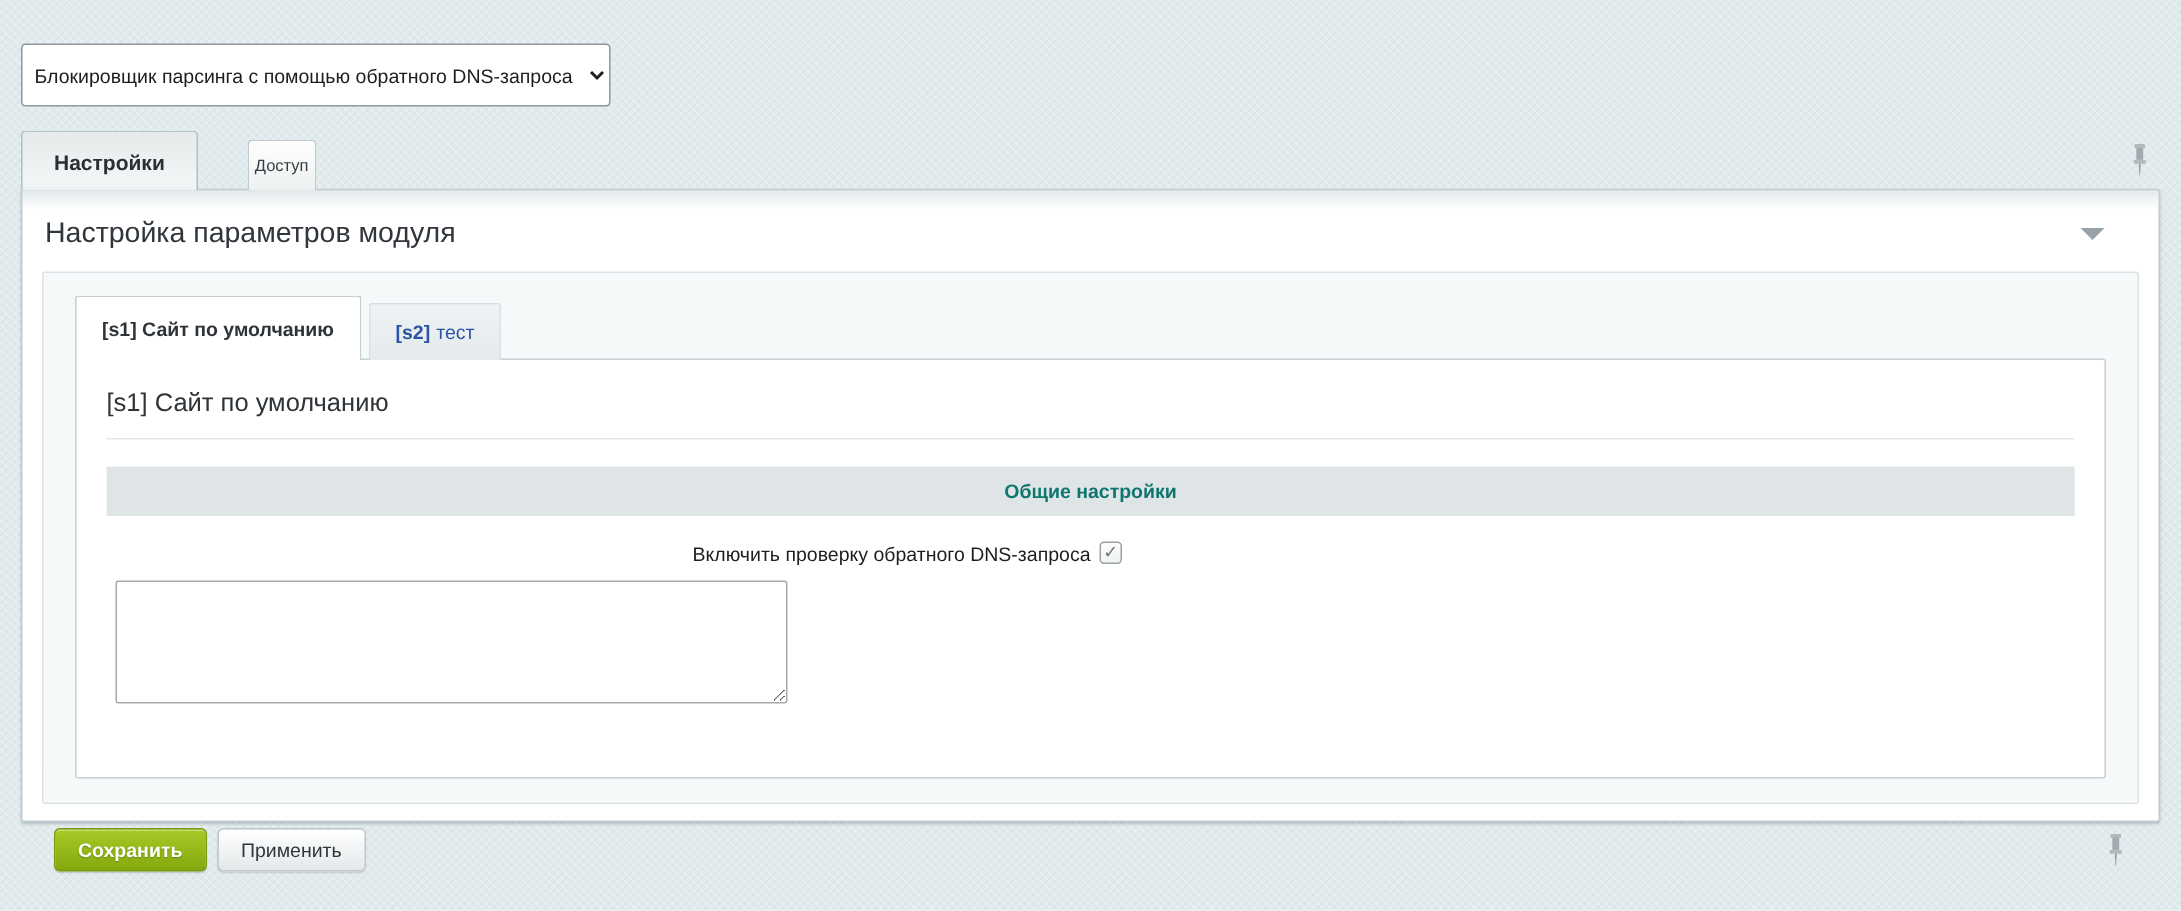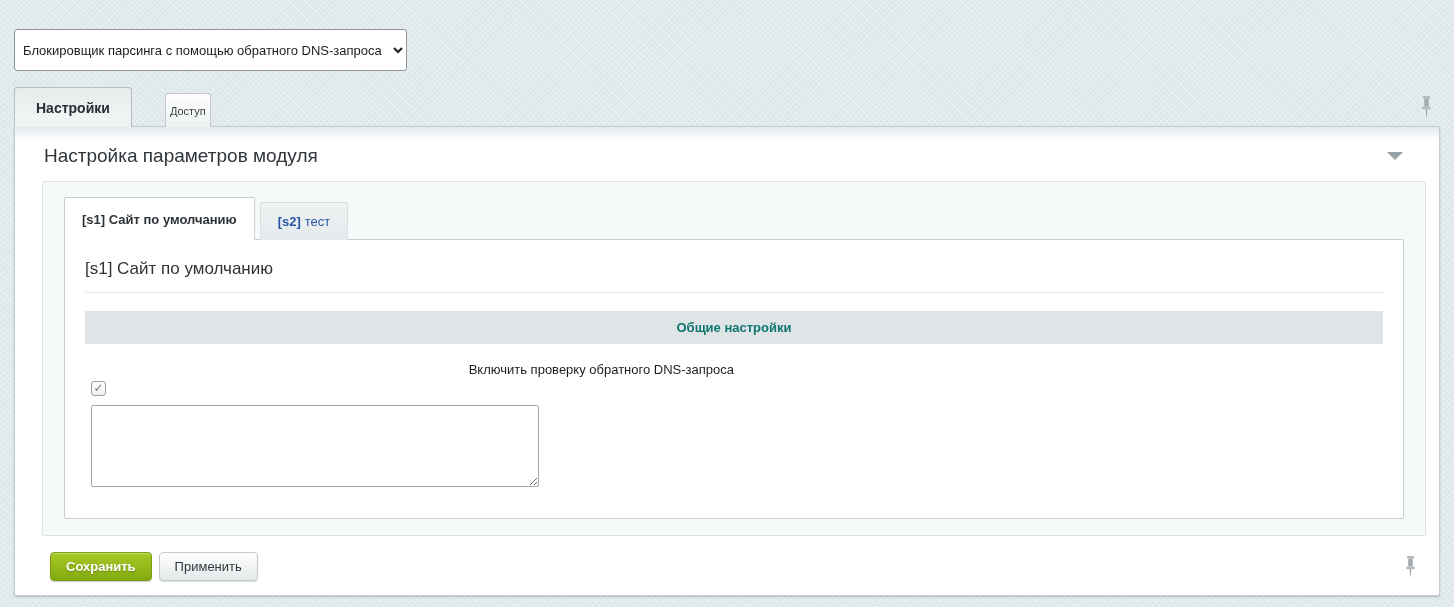--- a/index.html
+++ b/index.html
@@ -46,25 +46,24 @@
     font-size: 11px; color: #383e44;
   }
   .tab-row .spacer { flex: 1 1 auto; }
 
   .pin-btn { background: none; border: none; cursor: pointer; padding: 0; line-height: 0; }
   .tab-row .pin-btn { margin-bottom: 9px; }
 
   
   .panel {
     position: relative; z-index: 1;
-    margin: 0 14px; height: 470px;
+    margin: 0 14px; height: 422px;
     background: #fff linear-gradient(to bottom, #e3eaec, #ffffff 13px) no-repeat;
     border: 1px solid #c3cbce; border-radius: 0 2px 2px 2px;
     box-shadow: 0 1px 2px rgba(90,110,120,.35);
-    padding-left: 14px;
   }
   .section-head {
     display: flex; align-items: center; justify-content: space-between;
     padding: 18px 20px 14px 15px;
   }
   .section-title { font-size: 19px; font-weight: normal; color: #30363b; }
   .collapse-btn { background: none; border: none; cursor: pointer; padding: 4px; margin-right: 12px; line-height: 0; }
   .collapse-tri {
     width: 0; height: 0; display: inline-block;
     border-left: 8px solid transparent; border-right: 8px solid transparent;
@@ -104,21 +103,21 @@
   .form-heading {
     font-size: 17px; font-weight: normal; color: #2f3438;
     padding-bottom: 13px; border-bottom: 1px solid #e4e8e9;
   }
   .group-bar {
     margin-top: 18px; height: 33px;
     background: #dfe5e7;
     display: flex; align-items: center; justify-content: center;
     font-size: 13px; font-weight: bold; color: #0f766e;
   }
-  .form-row { display: flex; margin-top: 15px; flex-direction: column; }
+  .form-row { display: flex; margin-top: 15px; }
   .form-row.top-align { align-items: flex-start; margin-top: 9px; }
   .form-row .label-cell {
     width: 50%; text-align: right; font-size: 13px; color: #1e1e1e;
     padding-top: 2px; line-height: 17px;
   }
   .form-row .control-cell { padding-left: 6px; }
 
   .checkbox {
     width: 15px; height: 15px; margin-top: 1px;
     border: 1px solid #9aa1a5; border-radius: 3px;

